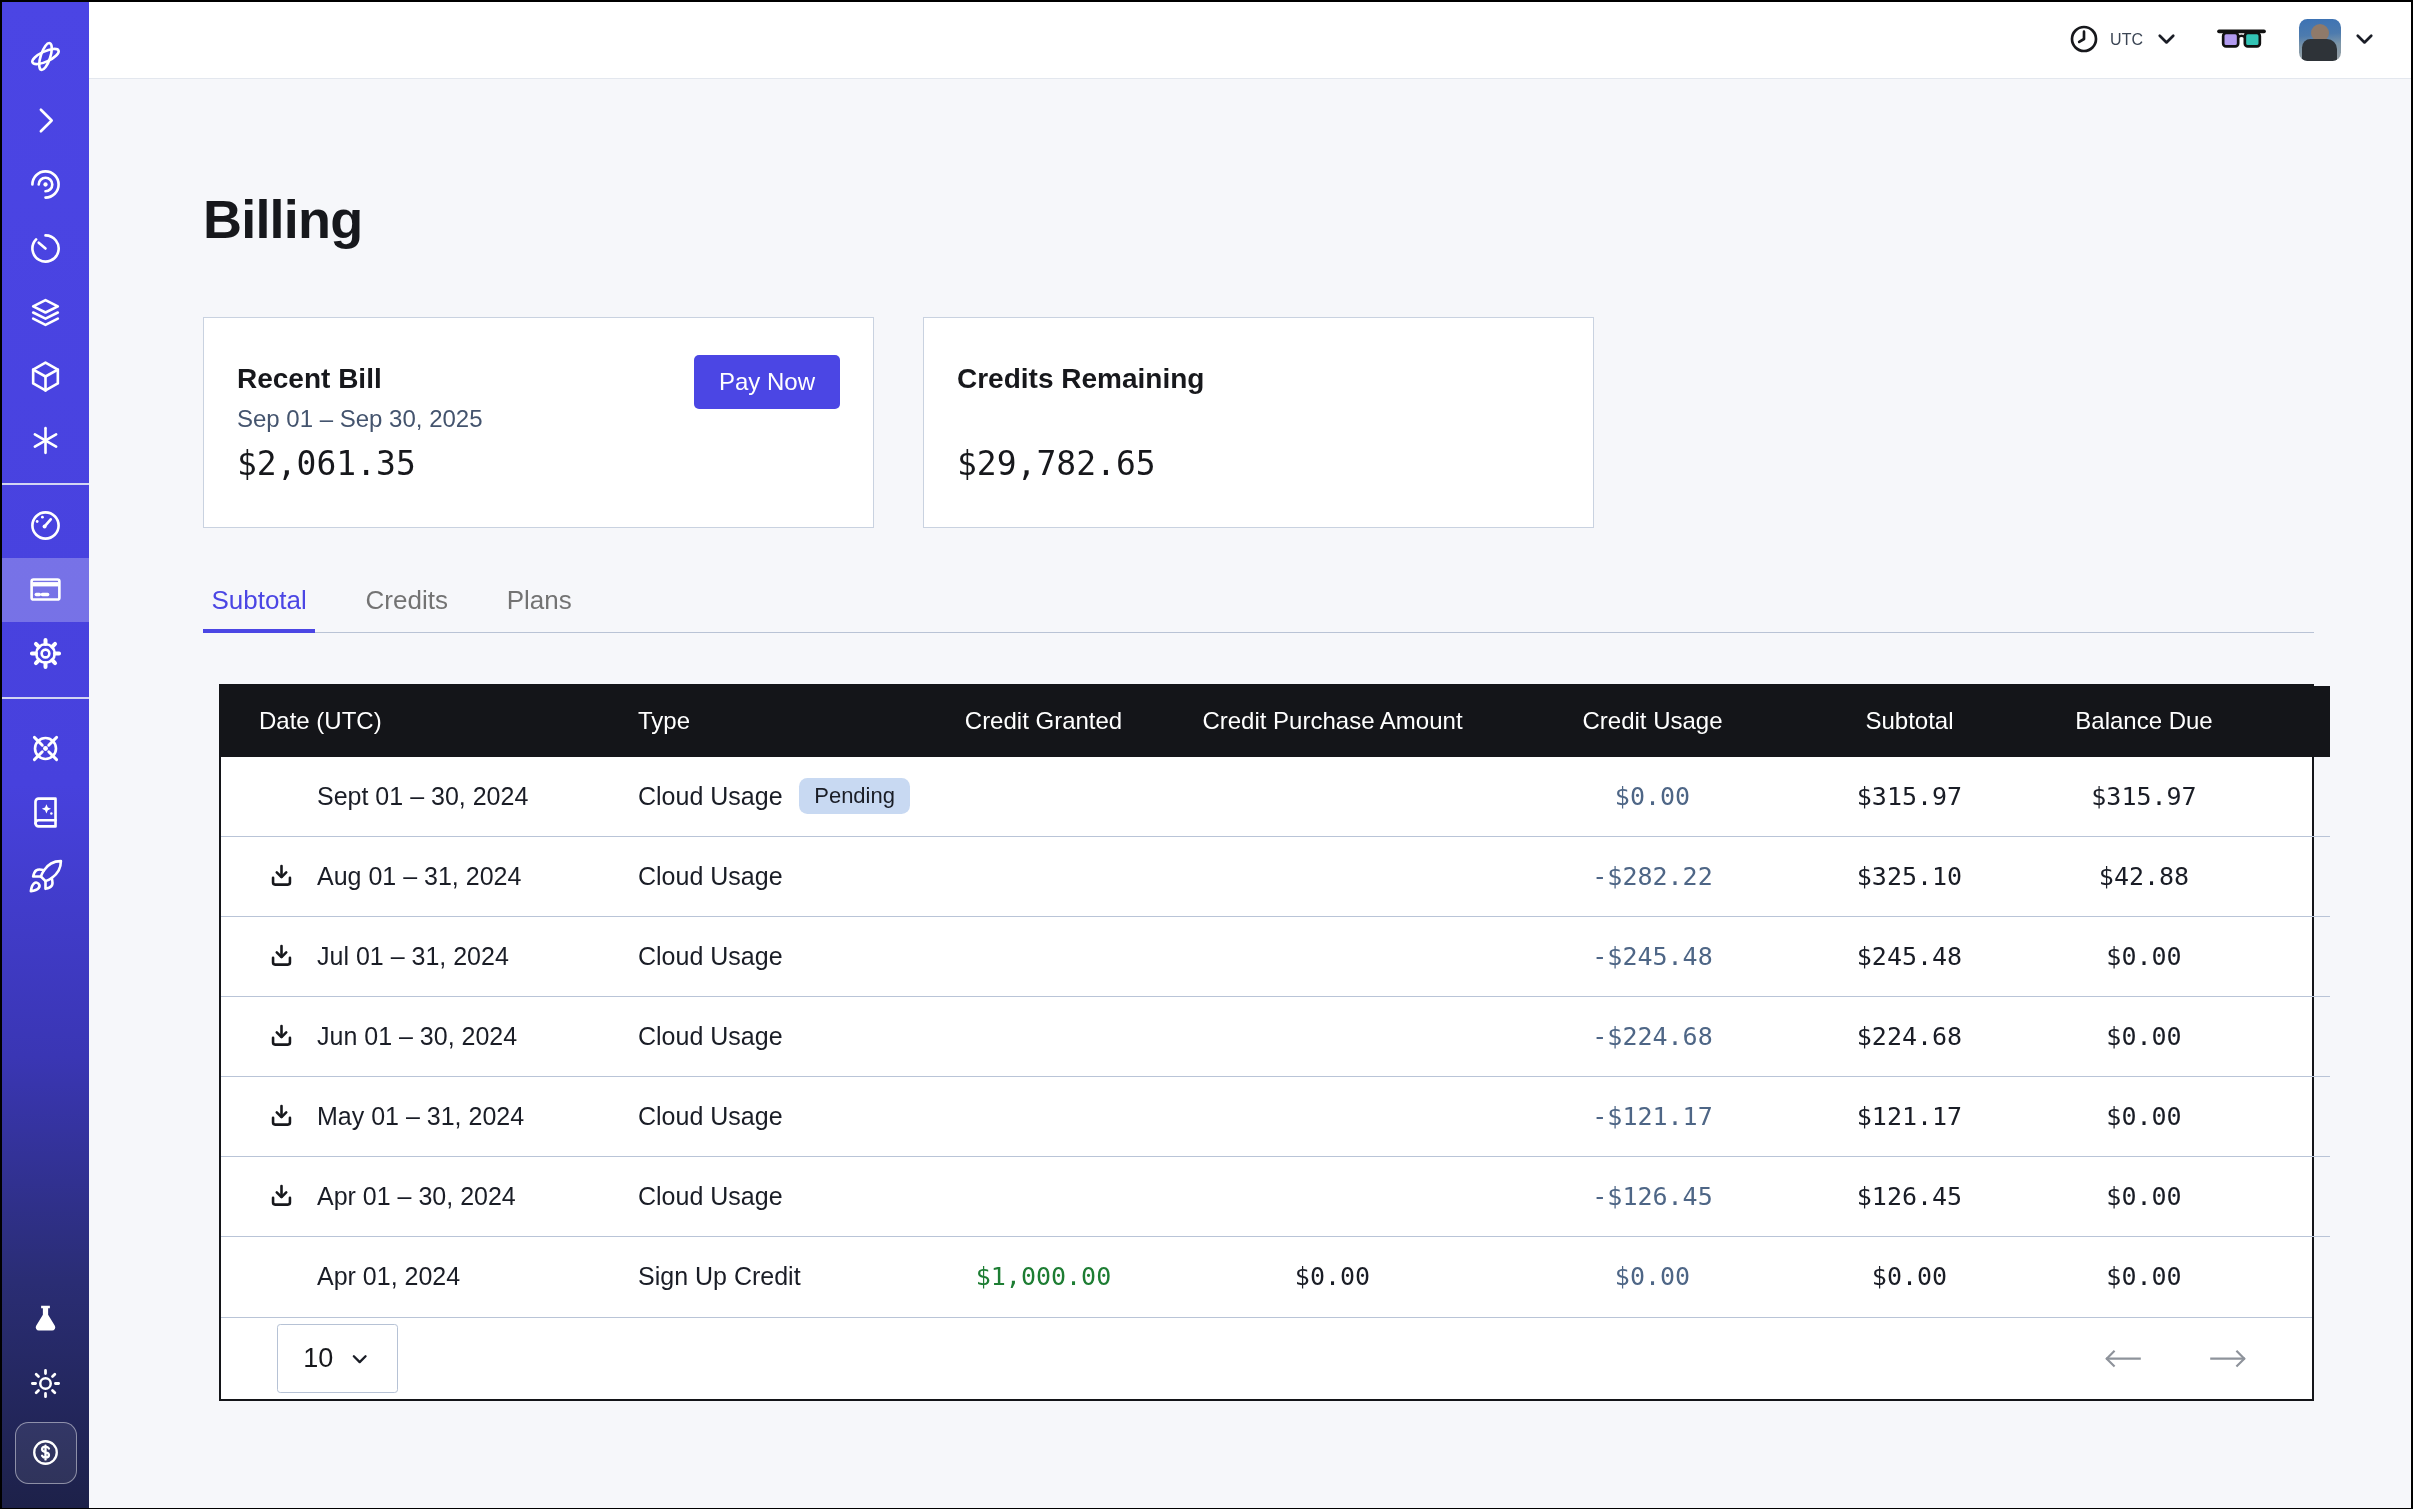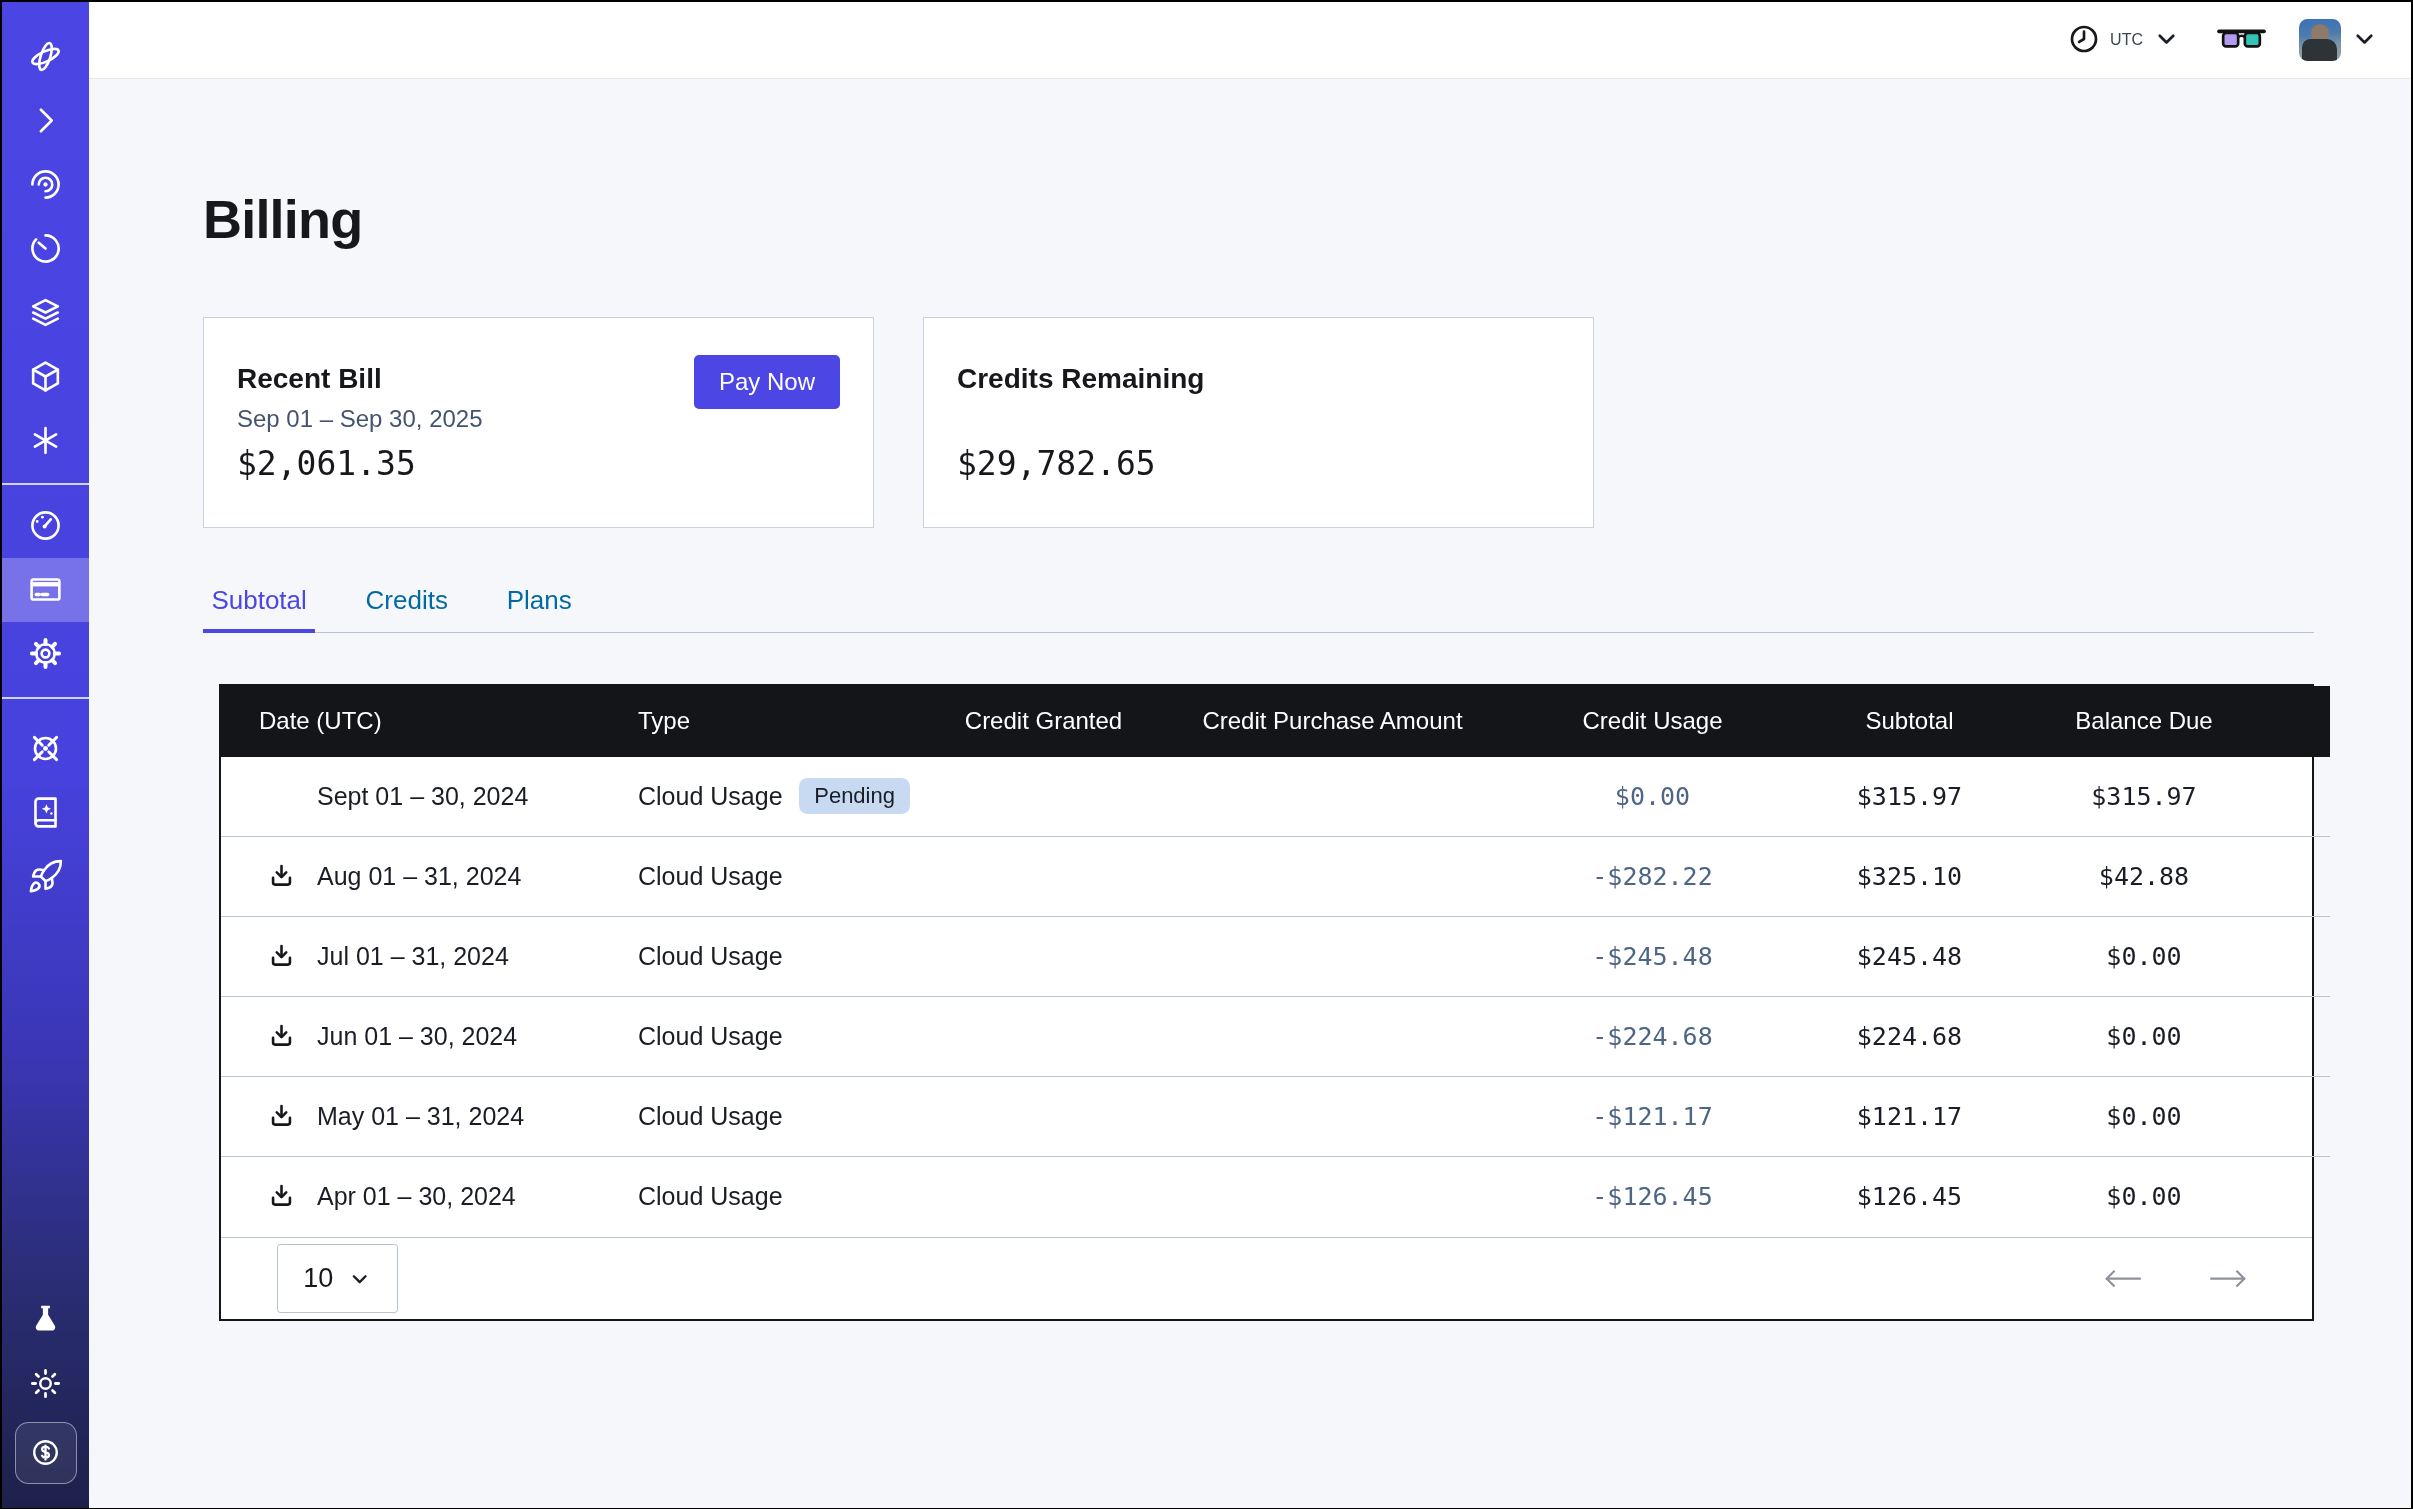--- a/index.html
+++ b/index.html
@@ -45,21 +45,21 @@
   .cards { margin-top:67px; display:grid; grid-template-columns:repeat(3,1fr); gap:49px; }
   .card { background:#fff; border:1.7px solid #c9d2e0; height:211px; position:relative; padding:45px 33px 0 33px; }
   .card-title { font-size:28px; font-weight:700; color:#17181c; }
   .card-subtitle { margin-top:10px; font-size:24px; color:#44546e; min-height:30px; }
   .card-amount { margin-top:9px; font-size:33px; color:#17181c; font-family:"DejaVu Sans Mono", monospace; }
   .pay-btn { position:absolute; top:37px; right:33px; height:54px; padding:0 25px; border:none; cursor:pointer;
     background:var(--accent); color:#fff; font-size:24px; font-family:inherit; border-radius:5px; }
 
   
   .tabs { margin-top:57px; display:flex; gap:42px; border-bottom:1.7px solid #b9c3d5; }
-  .tab { background:none; border:none; cursor:pointer; font-family:inherit; font-size:26px; color:#0369a1;
+  .tab { background:none; border:none; cursor:pointer; font-family:inherit; font-size:26px; color:#737373;
     padding:0 8.4px 13.4px 8.4px; border-bottom:4.2px solid transparent; margin-bottom:-1.7px; }
   .tab.active { color:var(--accent); border-bottom-color:var(--accent); }
 
   
   .table-wrap { margin-top:51px; border:2.5px solid #141519; background:#fff;margin-left:16px; }
   table { width:100%; border-collapse:collapse; table-layout:fixed; }
   thead tr { background:#141519; height:71px; }
   th { color:#fff; font-size:24px; font-weight:400; text-align:left; }
   th:first-child { padding-left:38px; }
   th.num, td.num { text-align:center; }
@@ -442,20 +442,34 @@
                     <span>Apr 01 – 30, 2024</span>
                   </span>
                 </td>
                 <td><span>Cloud Usage</span></td>
                 <td class="num"></td>
                 <td class="num"></td>
                 <td class="num usage">-$126.45</td>
                 <td class="num">$126.45</td>
                 <td class="num">$0.00</td>
               </tr>
+              <tr>
+                <td class="date-cell">
+                  <span class="date-inner">
+                    <span class="dl-slot"></span>
+                    <span>Apr 01, 2024</span>
+                  </span>
+                </td>
+                <td><span>Sign Up Credit</span></td>
+                <td class="num green">$1,000.00</td>
+                <td class="num">$0.00</td>
+                <td class="num usage">$0.00</td>
+                <td class="num">$0.00</td>
+                <td class="num">$0.00</td>
+              </tr>
             </tbody>
         </table>
         <div class="pager">
           <button class="page-size">
             <span>10</span>
             <svg viewBox="0 0 24 24" width="23.4" height="23.4" fill="none" stroke="#1a1d26" stroke-width="2.4" stroke-linecap="round" stroke-linejoin="round">
                 <path d="M6 9.5l6 6 6-6"></path>
               </svg>
           </button>
           <div class="pager-arrows">

